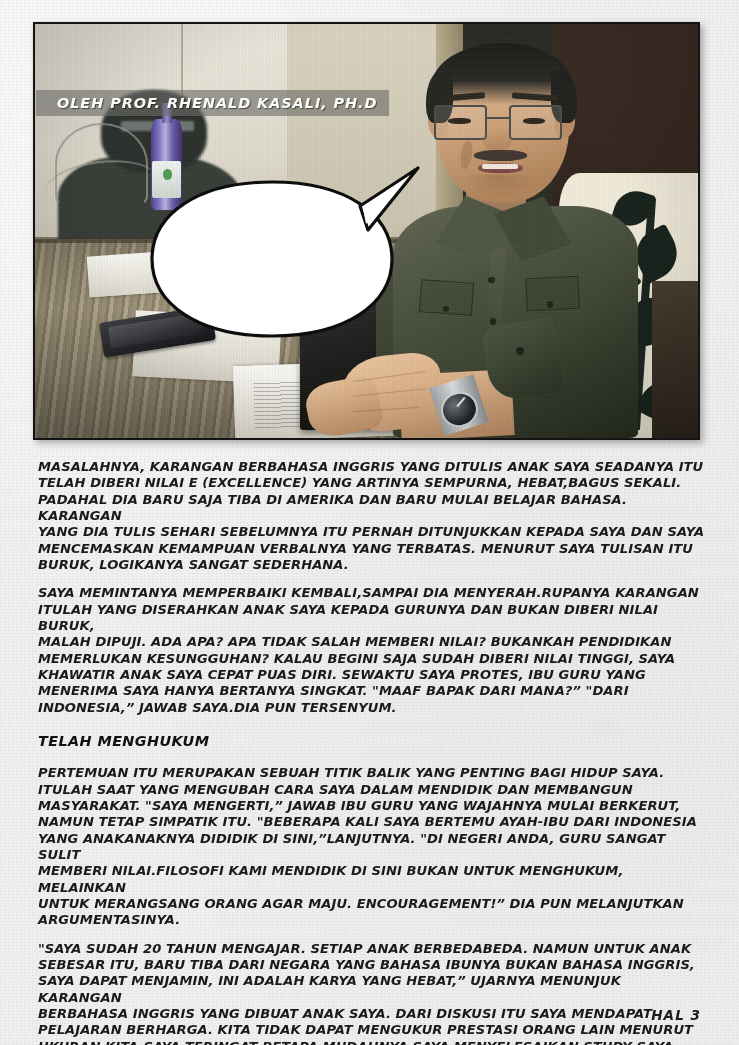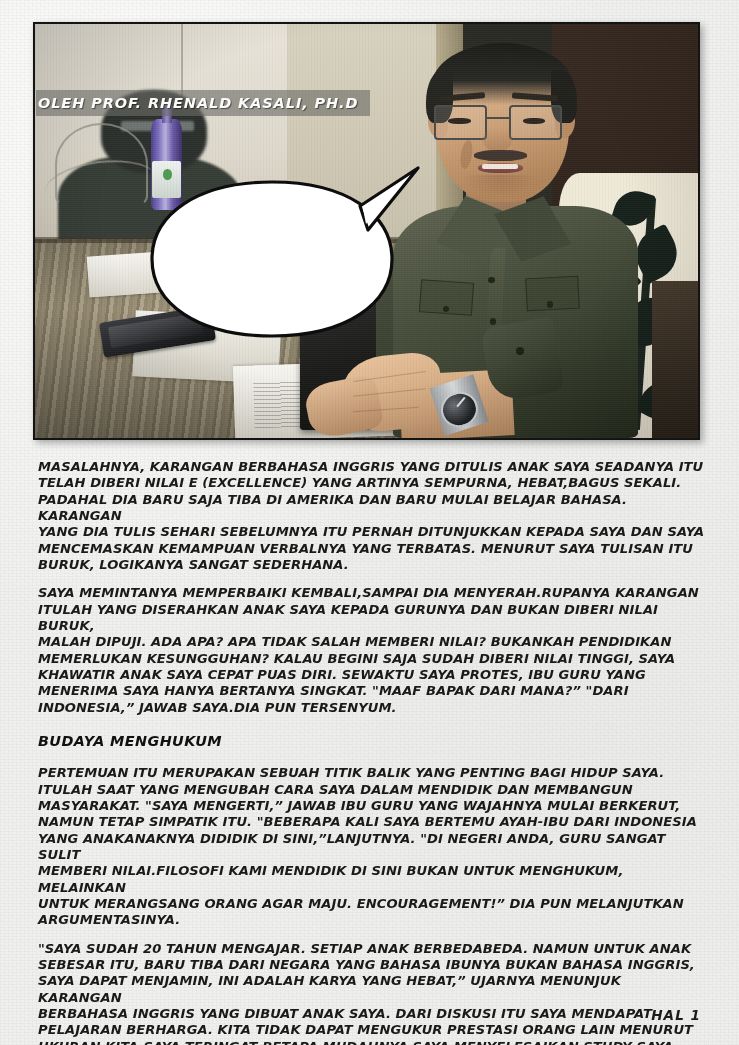--- a/index.html
+++ b/index.html
@@ -450,21 +450,21 @@
     transform: scaleY(1.28) scaleX(1.04);
     transform-origin: left top;
     white-space: nowrap;
   }
 
   #byline-band {
     position: absolute;
     left: 36px;
     top: 90px;
     height: 26px;
-    padding: 0 12px 0 2px;
+    padding: 0 12px 0 21px;
     display: flex;
     align-items: center;
     background: rgba(108,108,104,.62);
     z-index: 7;
   }
   #byline {
     font-family: "DejaVu Sans", sans-serif;
     font-style: italic;
     font-weight: 700;
     font-size: 14.5px;
@@ -676,36 +676,36 @@
 YANG DIA TULIS SEHARI SEBELUMNYA ITU PERNAH DITUNJUKKAN KEPADA SAYA DAN SAYA
 MENCEMASKAN KEMAMPUAN VERBALNYA YANG TERBATAS. MENURUT SAYA TULISAN ITU
 BURUK, LOGIKANYA SANGAT SEDERHANA.</p>
     <p class="para">SAYA MEMINTANYA MEMPERBAIKI KEMBALI,SAMPAI DIA MENYERAH.RUPANYA KARANGAN
 ITULAH YANG DISERAHKAN ANAK SAYA KEPADA GURUNYA DAN BUKAN DIBERI NILAI BURUK,
 MALAH DIPUJI. ADA APA? APA TIDAK SALAH MEMBERI NILAI? BUKANKAH PENDIDIKAN
 MEMERLUKAN KESUNGGUHAN? KALAU BEGINI SAJA SUDAH DIBERI NILAI TINGGI, SAYA
 KHAWATIR ANAK SAYA CEPAT PUAS DIRI. SEWAKTU SAYA PROTES, IBU GURU YANG
 MENERIMA SAYA HANYA BERTANYA SINGKAT. "MAAF BAPAK DARI MANA?” "DARI
 INDONESIA,” JAWAB SAYA.DIA PUN TERSENYUM.</p>
-    <h2 id="section-heading">BUDAYA MENGHUKUM</h2>
+    <h2 id="section-heading">TELAH MENGHUKUM</h2>
     <p class="para">PERTEMUAN ITU MERUPAKAN SEBUAH TITIK BALIK YANG PENTING BAGI HIDUP SAYA.
 ITULAH SAAT YANG MENGUBAH CARA SAYA DALAM MENDIDIK DAN MEMBANGUN
 MASYARAKAT. "SAYA MENGERTI,” JAWAB IBU GURU YANG WAJAHNYA MULAI BERKERUT,
 NAMUN TETAP SIMPATIK ITU. "BEBERAPA KALI SAYA BERTEMU AYAH-IBU DARI INDONESIA
 YANG ANAKANAKNYA DIDIDIK DI SINI,”LANJUTNYA. "DI NEGERI ANDA, GURU SANGAT SULIT
 MEMBERI NILAI.FILOSOFI KAMI MENDIDIK DI SINI BUKAN UNTUK MENGHUKUM, MELAINKAN
 UNTUK MERANGSANG ORANG AGAR MAJU. ENCOURAGEMENT!” DIA PUN MELANJUTKAN
 ARGUMENTASINYA.</p>
     <p class="para">"SAYA SUDAH 20 TAHUN MENGAJAR. SETIAP ANAK BERBEDABEDA. NAMUN UNTUK ANAK
 SEBESAR ITU, BARU TIBA DARI NEGARA YANG BAHASA IBUNYA BUKAN BAHASA INGGRIS,
 SAYA DAPAT MENJAMIN, INI ADALAH KARYA YANG HEBAT,” UJARNYA MENUNJUK KARANGAN
 BERBAHASA INGGRIS YANG DIBUAT ANAK SAYA. DARI DISKUSI ITU SAYA MENDAPAT
 PELAJARAN BERHARGA. KITA TIDAK DAPAT MENGUKUR PRESTASI ORANG LAIN MENURUT
 UKURAN KITA.SAYA TERINGAT BETAPA MUDAHNYA SAYA MENYELESAIKAN STUDY SAYA YANG
 BERGELIMANG NILAI "A”, DARI PROGRAM MASTER HINGGA DOKTOR. SEMENTARA DI
 INDONESIA, SAYA HARUS MENYELESAIKAN STUDI JUNGKIR BALIK DITENGARAI ANCAMAN
 DROP OUT DAN PARA PENGUJI YANG SIAP MENERKAM. SAAT UJIAN PROGRAM DOKTOR
 SAYA PUN DAPAT MELEWATINYA DENGAN MUDAH.</p>
   </div>
 
-  <div id="page-number">HAL 1</div>
+  <div id="page-number">HAL 3</div>
 
 </div>
 
 </body></html>

